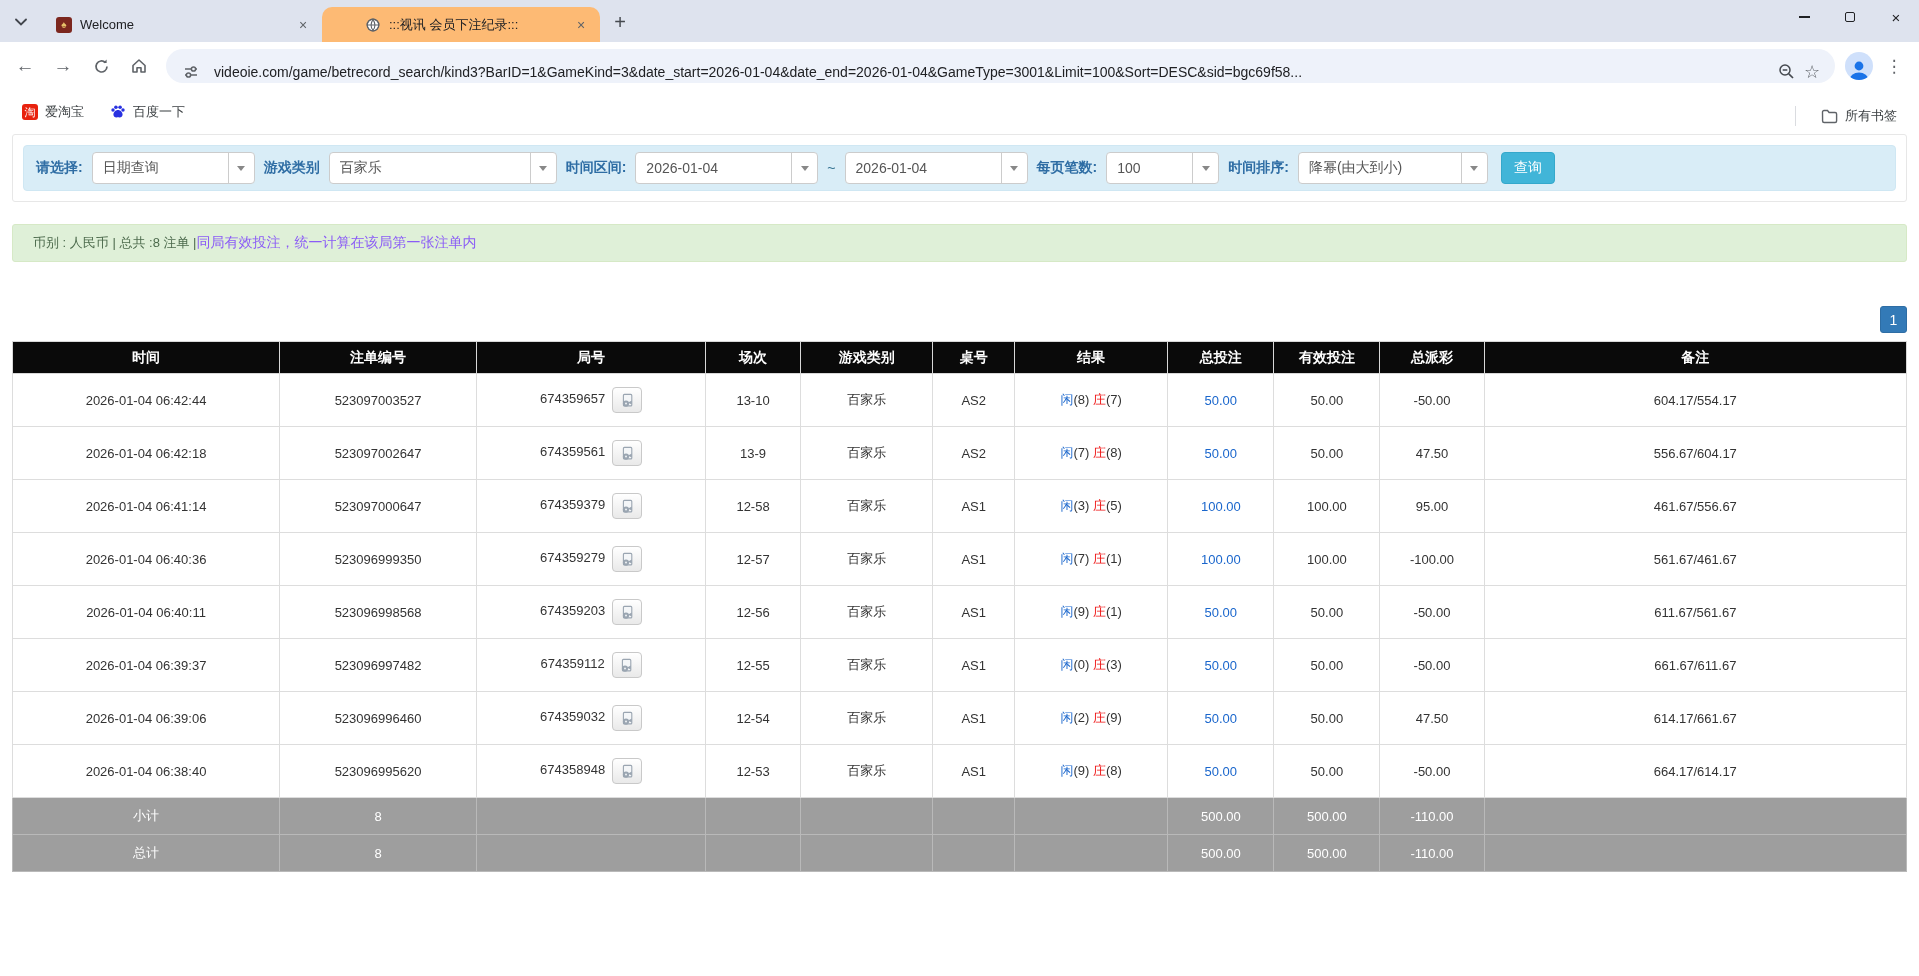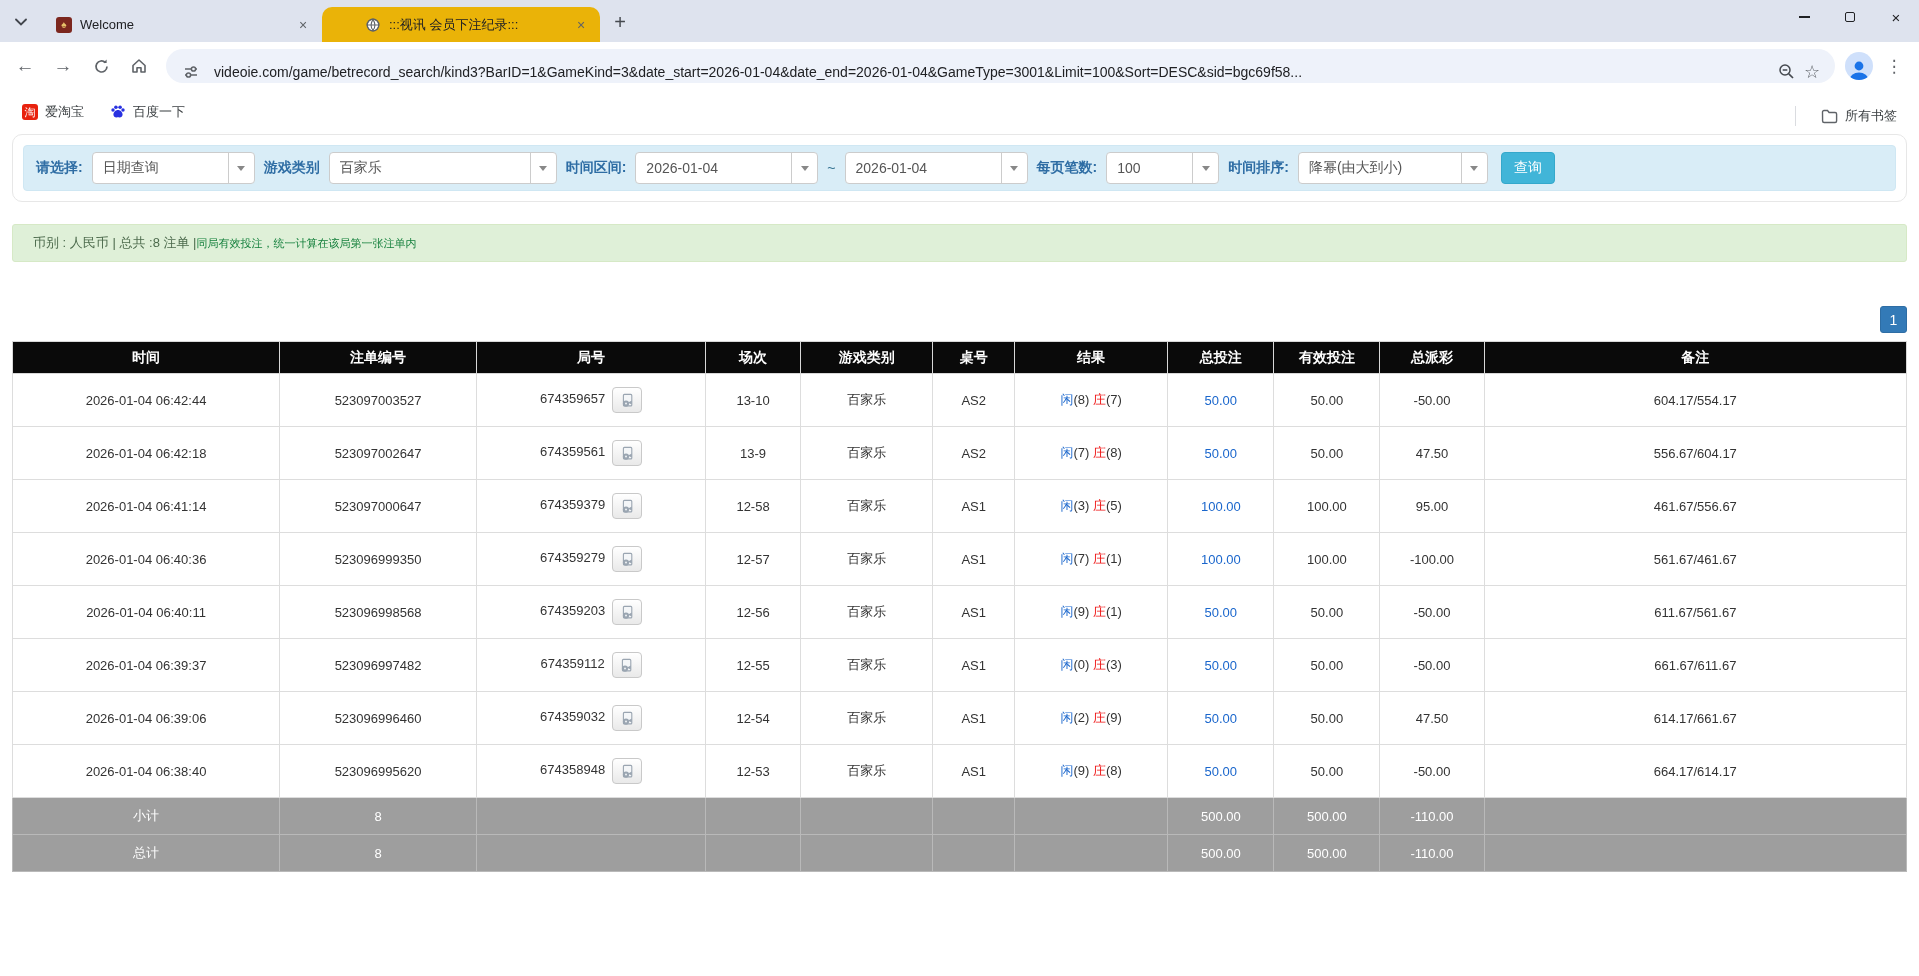--- a/index.html
+++ b/index.html
@@ -4,21 +4,21 @@
 <style>
   * { box-sizing: border-box; margin: 0; padding: 0; }
   html,body { width: 1919px; height: 976px; overflow: hidden;
     font-family: "Liberation Sans", "DejaVu Sans", sans-serif; background: #fff; }
 
   
   .tabstrip { height: 42px; background: #dee3ee; display: flex; align-items: flex-end; padding-left: 6px; position: relative; }
   .tab-search { width: 30px; height: 30px; margin-bottom: 5px; display: flex; align-items: center; justify-content: center; border-radius: 50%; color: #42464d; cursor: pointer; }
   .tab { width: 278px; height: 35px; display: flex; align-items: center; gap: 8px; padding: 0 10px 0 12px; font-size: 13px; color: #202124; border-radius: 10px 10px 0 0; position: relative; }
   .tab.inactive { margin-left: 8px; }
-  .tab.active { background: #eab308; padding-left: 43px; }
+  .tab.active { background: #fdba74; padding-left: 43px; }
   .tab .title { flex: 1; white-space: nowrap; overflow: hidden; }
   .tab .close { width: 18px; height: 18px; border-radius: 50%; display: flex; align-items: center; justify-content: center; color: #5f6368; font-size: 14px; cursor: pointer; }
   .favicon-welcome { width: 16px; height: 16px; border-radius: 3px; background: #7c271e; color: #e8c36a; font-size: 10px; display: flex; align-items: center; justify-content: center; flex: none; }
   .newtab-btn { width: 28px; height: 28px; margin: 0 0 6px 6px; border-radius: 50%; display: flex; align-items: center; justify-content: center; font-size: 20px; color: #45494f; cursor: pointer; }
   .win-controls { position: absolute; right: 0; top: 0; height: 34px; display: flex; }
   .win-btn { width: 46px; height: 34px; display: flex; align-items: center; justify-content: center; color: #202124; cursor: pointer; font-size: 15px; }
   .win-btn .bar { width: 11px; height: 1.5px; background: #202124; display: block; }
   .win-btn .box { width: 10px; height: 10px; border: 1.5px solid #202124; display: block; border-radius: 2px; }
 
   .toolbar { height: 48px; background: #fff; display: flex; align-items: center; padding: 0 8px; gap: 4px; }
@@ -32,34 +32,34 @@
 
   .bookmarks { height: 44px; background: #fff; display: flex; align-items: center; padding: 0 14px; font-size: 13px; color: #3c4043; }
   .bm-item { display: flex; align-items: center; gap: 7px; padding: 5px 8px; border-radius: 6px; cursor: pointer; margin-right: 10px; }
   .bm-taobao { width: 16px; height: 16px; border-radius: 3px; background: #e8220e; color: #fff; font-size: 11px; display: flex; align-items: center; justify-content: center; }
   .bm-right { margin-left: auto; display: flex; align-items: center; gap: 17px; margin-top: 8px; }
   .bm-sep { width: 1px; height: 20px; background: #dadce0; }
 
   
   .content { padding: 0 12px; }
   .page-title { font-size: 21px; color: #333; font-weight: normal; margin-top: 32px; margin-bottom: 12px; }
-  .filter-panel { border: 1px solid #e7e7e7; border-radius: 10px; padding: 10px; background: #fff; }
+  .filter-panel { border: 1px solid #e7e7e7; border-radius: 3px; padding: 10px; background: #fff; }
   .filter-bar { background: #d9edf7; border: 1px solid #cfe7f3; border-radius: 4px; height: 46px; display: flex; align-items: center; padding: 0 12px; gap: 9px; }
   .f-label { font-size: 14px; font-weight: bold; color: #2e6da4; white-space: nowrap; }
   .tilde { font-size: 14px; color: #31708f; }
   .select { height: 32px; background: #fff; border: 1px solid #ccc; border-radius: 4px; display: inline-flex; align-items: stretch; cursor: pointer; }
   .select .val { display: flex; align-items: center; padding: 0 10px; font-size: 14px; color: #555; flex: 1; white-space: nowrap; overflow: hidden; }
   .select .arrow { width: 26px; border-left: 1px solid #ccc; display: flex; align-items: center; justify-content: center; }
   .tri { width: 0; height: 0; border-left: 4px solid transparent; border-right: 4px solid transparent; border-top: 5px solid #888; }
   .w-select1 { width: 163px; } .w-game { width: 228px; } .w-date { width: 183px; } .w-limit { width: 113px; } .w-sort { width: 190px; }
   .btn-search { height: 32px; padding: 0 12px; background: #41b5d8; border: 1px solid #35a8cb; border-radius: 4px; color: #fff; font-size: 14px; cursor: pointer; margin-left: 4px; }
 
   .notice-bar { margin-top: 22px; height: 38px; background: #dff0d8; border: 1px solid #d6e9c6; border-radius: 3px; display: flex; align-items: center; padding: 0 20px 0 20px; }
   .notice-bar .info { font-size: 13px; color: #4d6b4d; }
-  .notice-bar .warn { font-size: 11px; color: #15803d; padding-right: 40px; }
+  .notice-bar .warn { font-size: 14px; color: #8b5cf6; padding-right: 40px; }
 
   .pager-row { margin-top: 44px; display: flex; justify-content: flex-end; }
   .pager-btn { width: 27px; height: 27px; background: #337ab7; border: 1px solid #2e6da4; border-radius: 3px; color: #fff; font-size: 14px; display: flex; align-items: center; justify-content: center; cursor: pointer; }
 
   table.bets { width: 100%; border-collapse: collapse; margin-top: 8px; table-layout: fixed; }
   table.bets th { background: #0a0a0a; color: #fff; font-size: 14px; font-weight: bold; height: 32px; border: 1px solid #d8d8d8; text-align: center; }
   table.bets td { height: 53px; border: 1px solid #ddd; font-size: 13px; color: #333; text-align: center; background: #fff; }
   tr.summary td { height: 37px; background: #9e9e9e; color: #fff; border: 1px solid #b9b9b9; font-size: 13px; }
   .neg { color: #ee1111; }
   .amount-link { color: #1a66cc; cursor: pointer; }

